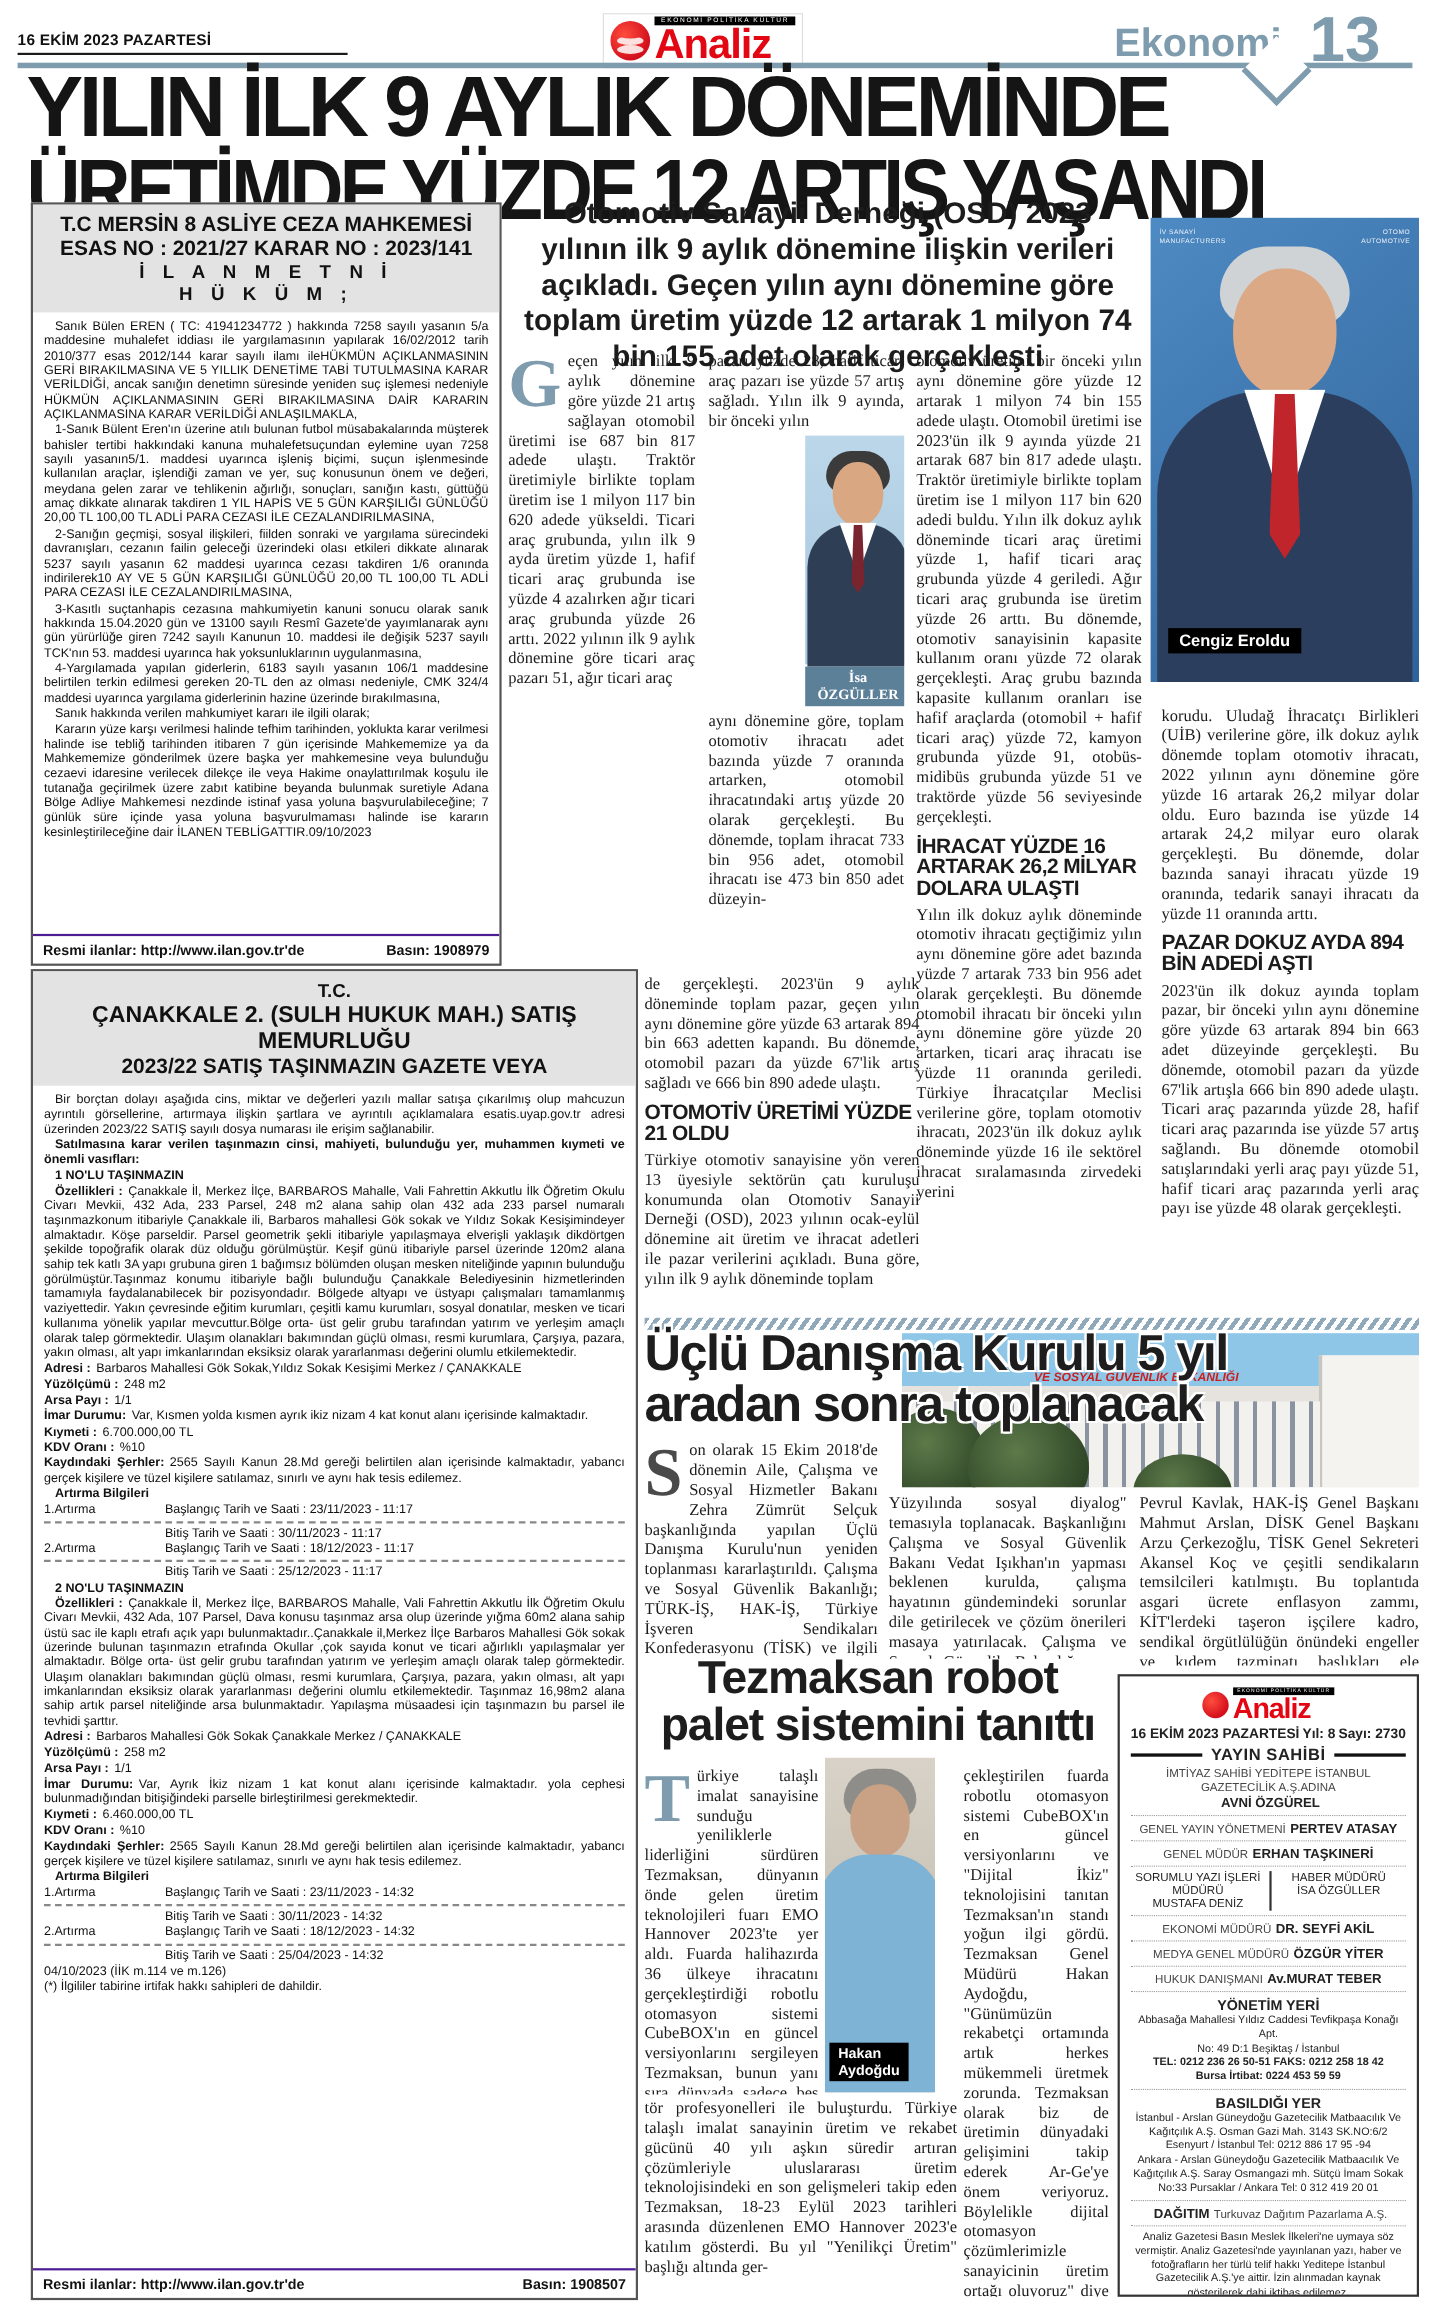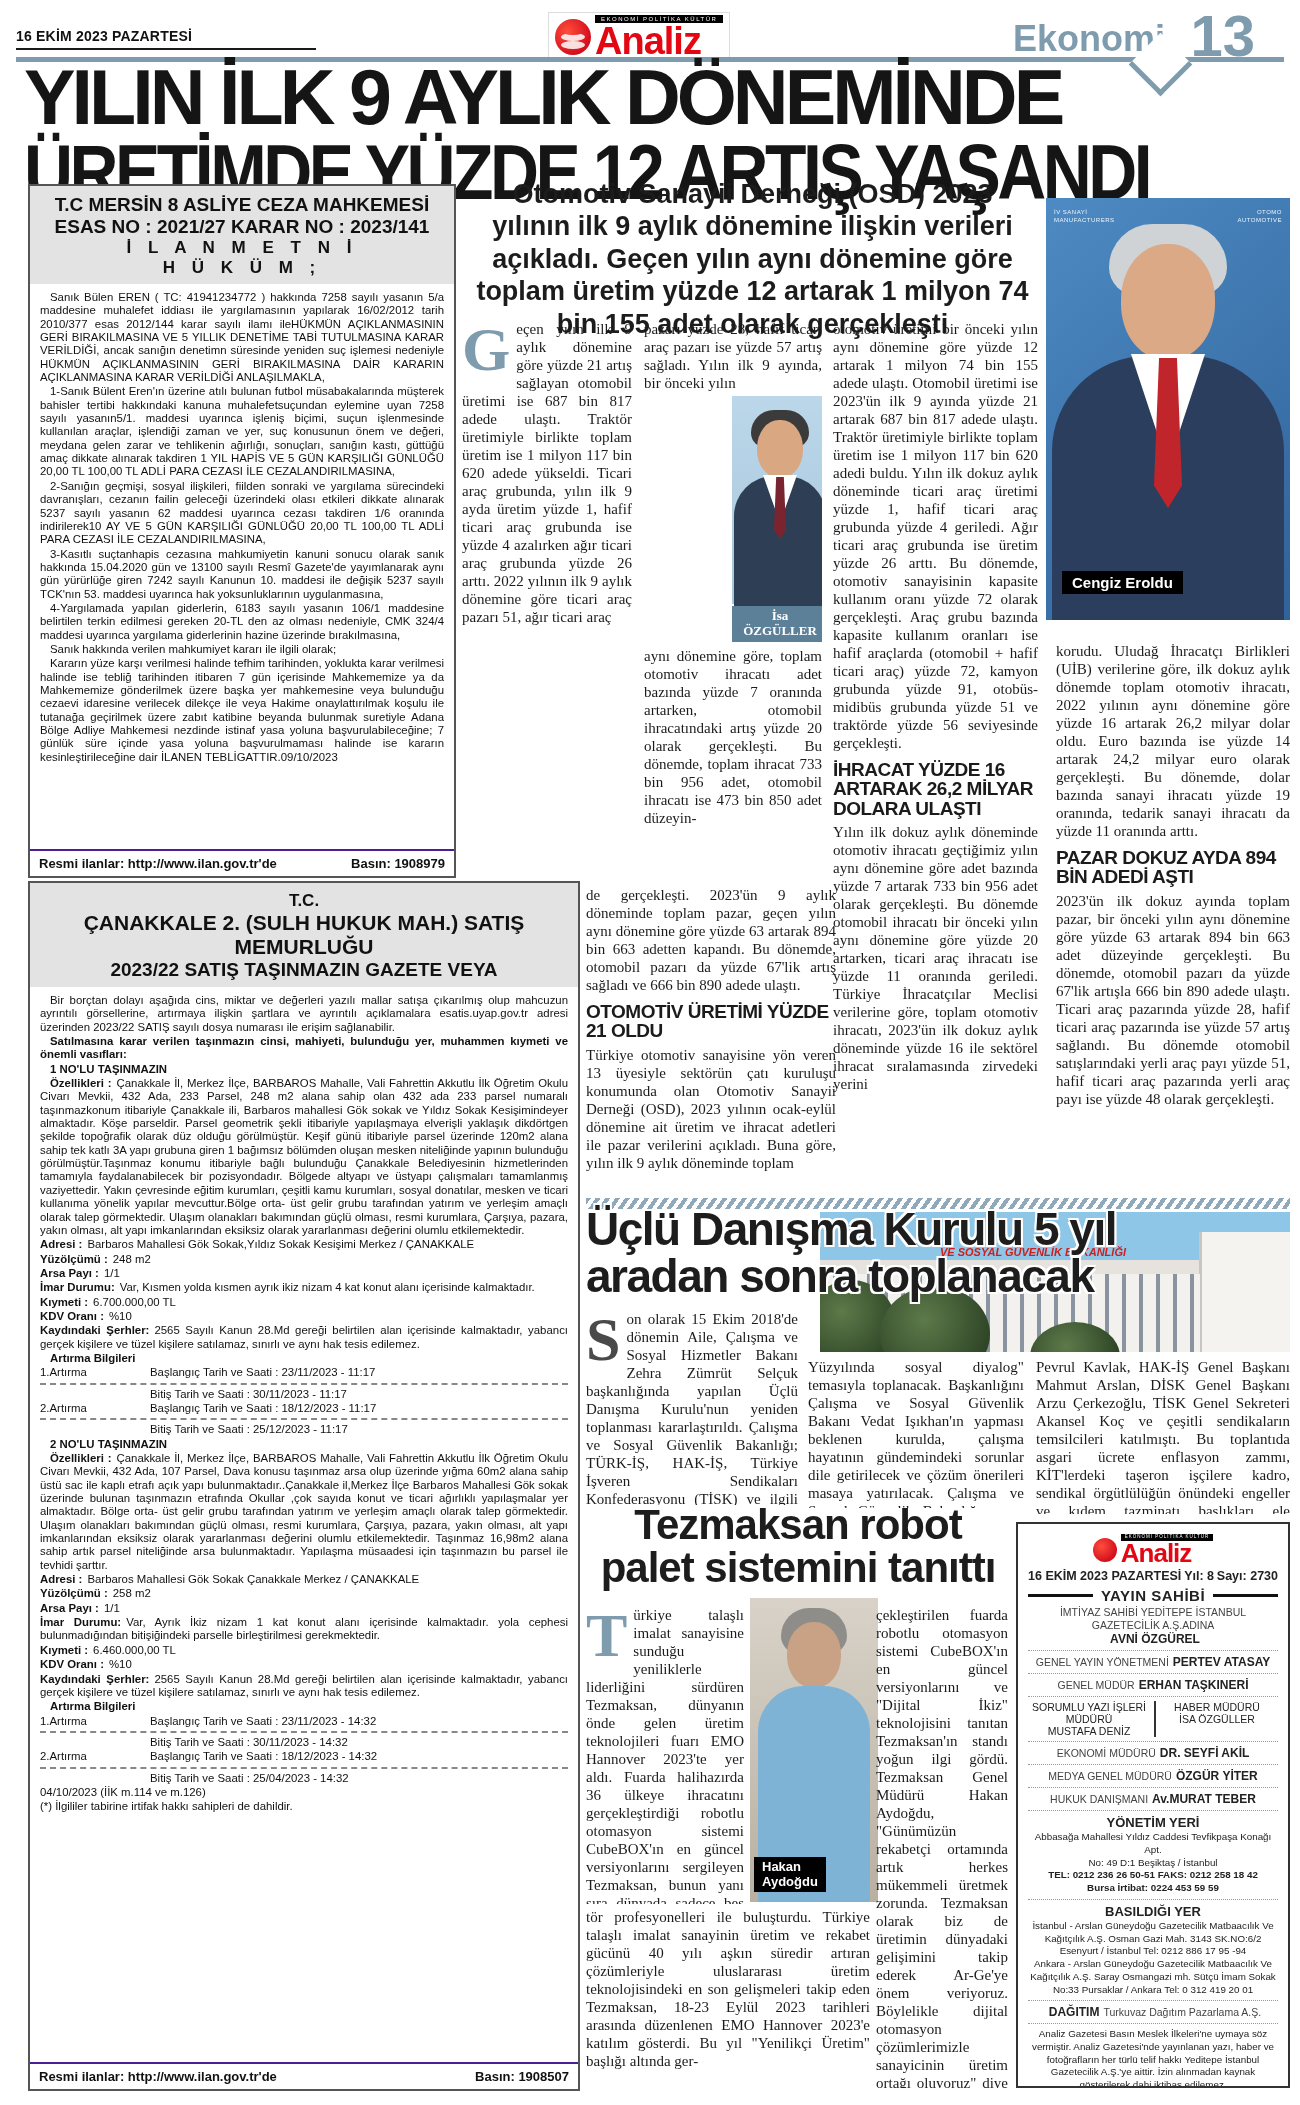--- a/index.html
+++ b/index.html
@@ -88,21 +88,21 @@
       text-shadow:-2px -2px 0 #fff,2px -2px 0 #fff,-2px 2px 0 #fff,2px 2px 0 #fff,0 2px 0 #fff,0 -2px 0 #fff;}
   #uclu-col1{left:586px;top:1310px;width:212px;height:195px;}
   #uclu-col2{left:808px;top:1358px;width:216px;height:150px;}
   #uclu-col3{left:1036px;top:1358px;width:254px;height:156px;}
   
   .tez-headline{position:absolute;left:586px;top:1504px;width:424px;text-align:center;
       font-weight:800;font-size:42px;line-height:1.02;letter-spacing:-1px;color:#1d1d1d;}
   #tez-col1{left:586px;top:1606px;width:158px;height:298px;}
   #tez-col2{left:876px;top:1606px;width:132px;height:482px;}
   #tez-bottom{left:586px;top:1908px;width:284px;height:178px;}
-  #photo-hakan{left:750px;top:1598px;width:128px;height:304px;background:linear-gradient(#d8d2c8,#b9b0a2);}
+  #photo-hakan{left:750px;top:1598px;width:100px;height:304px;background:linear-gradient(#d8d2c8,#b9b0a2);}
   .cap-hakan{position:absolute;left:4px;bottom:10px;background:#000;color:#fff;font-weight:bold;
              font-size:13px;line-height:1.2;padding:2px 8px;}
   
   .masthead{position:absolute;left:1016px;top:1522px;width:274px;height:566px;border:2px solid #333;
             padding:8px 10px;box-sizing:border-box;font-size:10.5px;text-align:center;color:#222;overflow:hidden;}
   .m-logo{display:flex;justify-content:center;align-items:center;gap:4px;margin:2px 0 4px;}
   .m-ball{width:24px;height:24px;border-radius:50%;background:radial-gradient(circle at 35% 35%,#ff4d3d,#d40f1c 70%);}
   .m-col{display:flex;flex-direction:column;align-items:flex-start;}
   .m-tag{background:#000;color:#fff;font-size:4.5px;letter-spacing:1px;padding:1px 4px;line-height:1;}
   .m-name{color:#e30613;font-weight:900;font-size:26px;line-height:.95;letter-spacing:-1px;}

